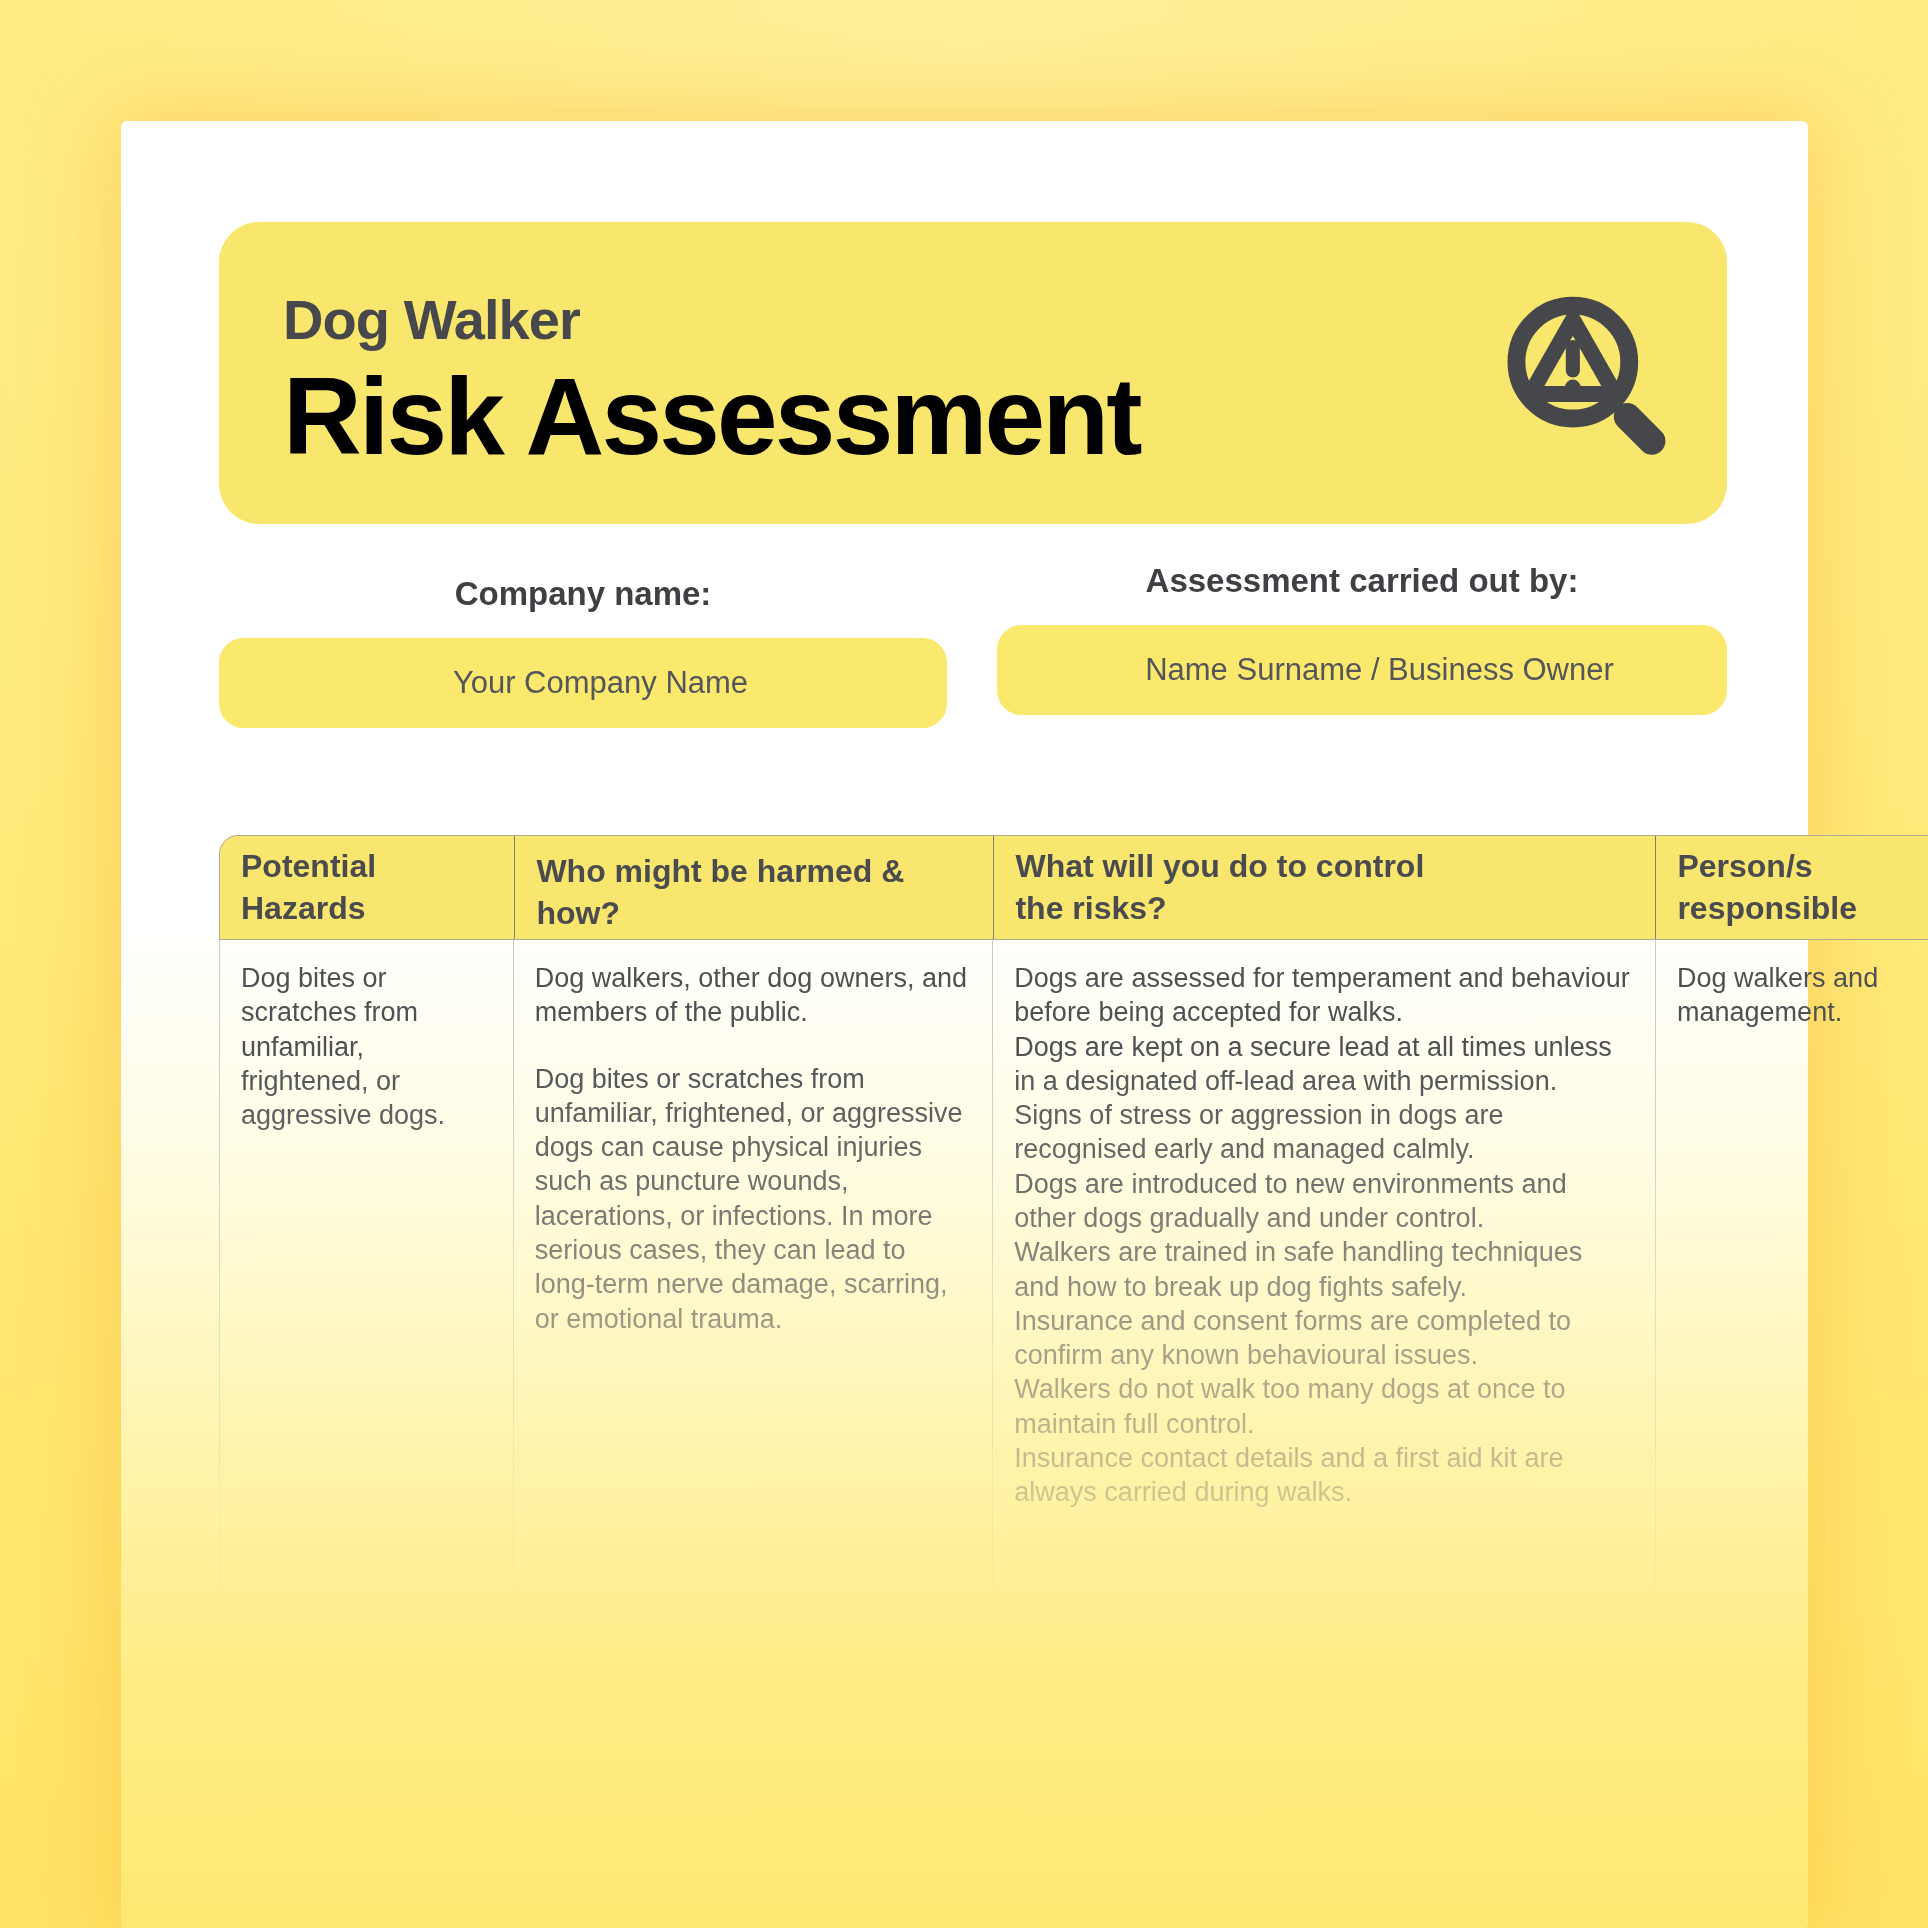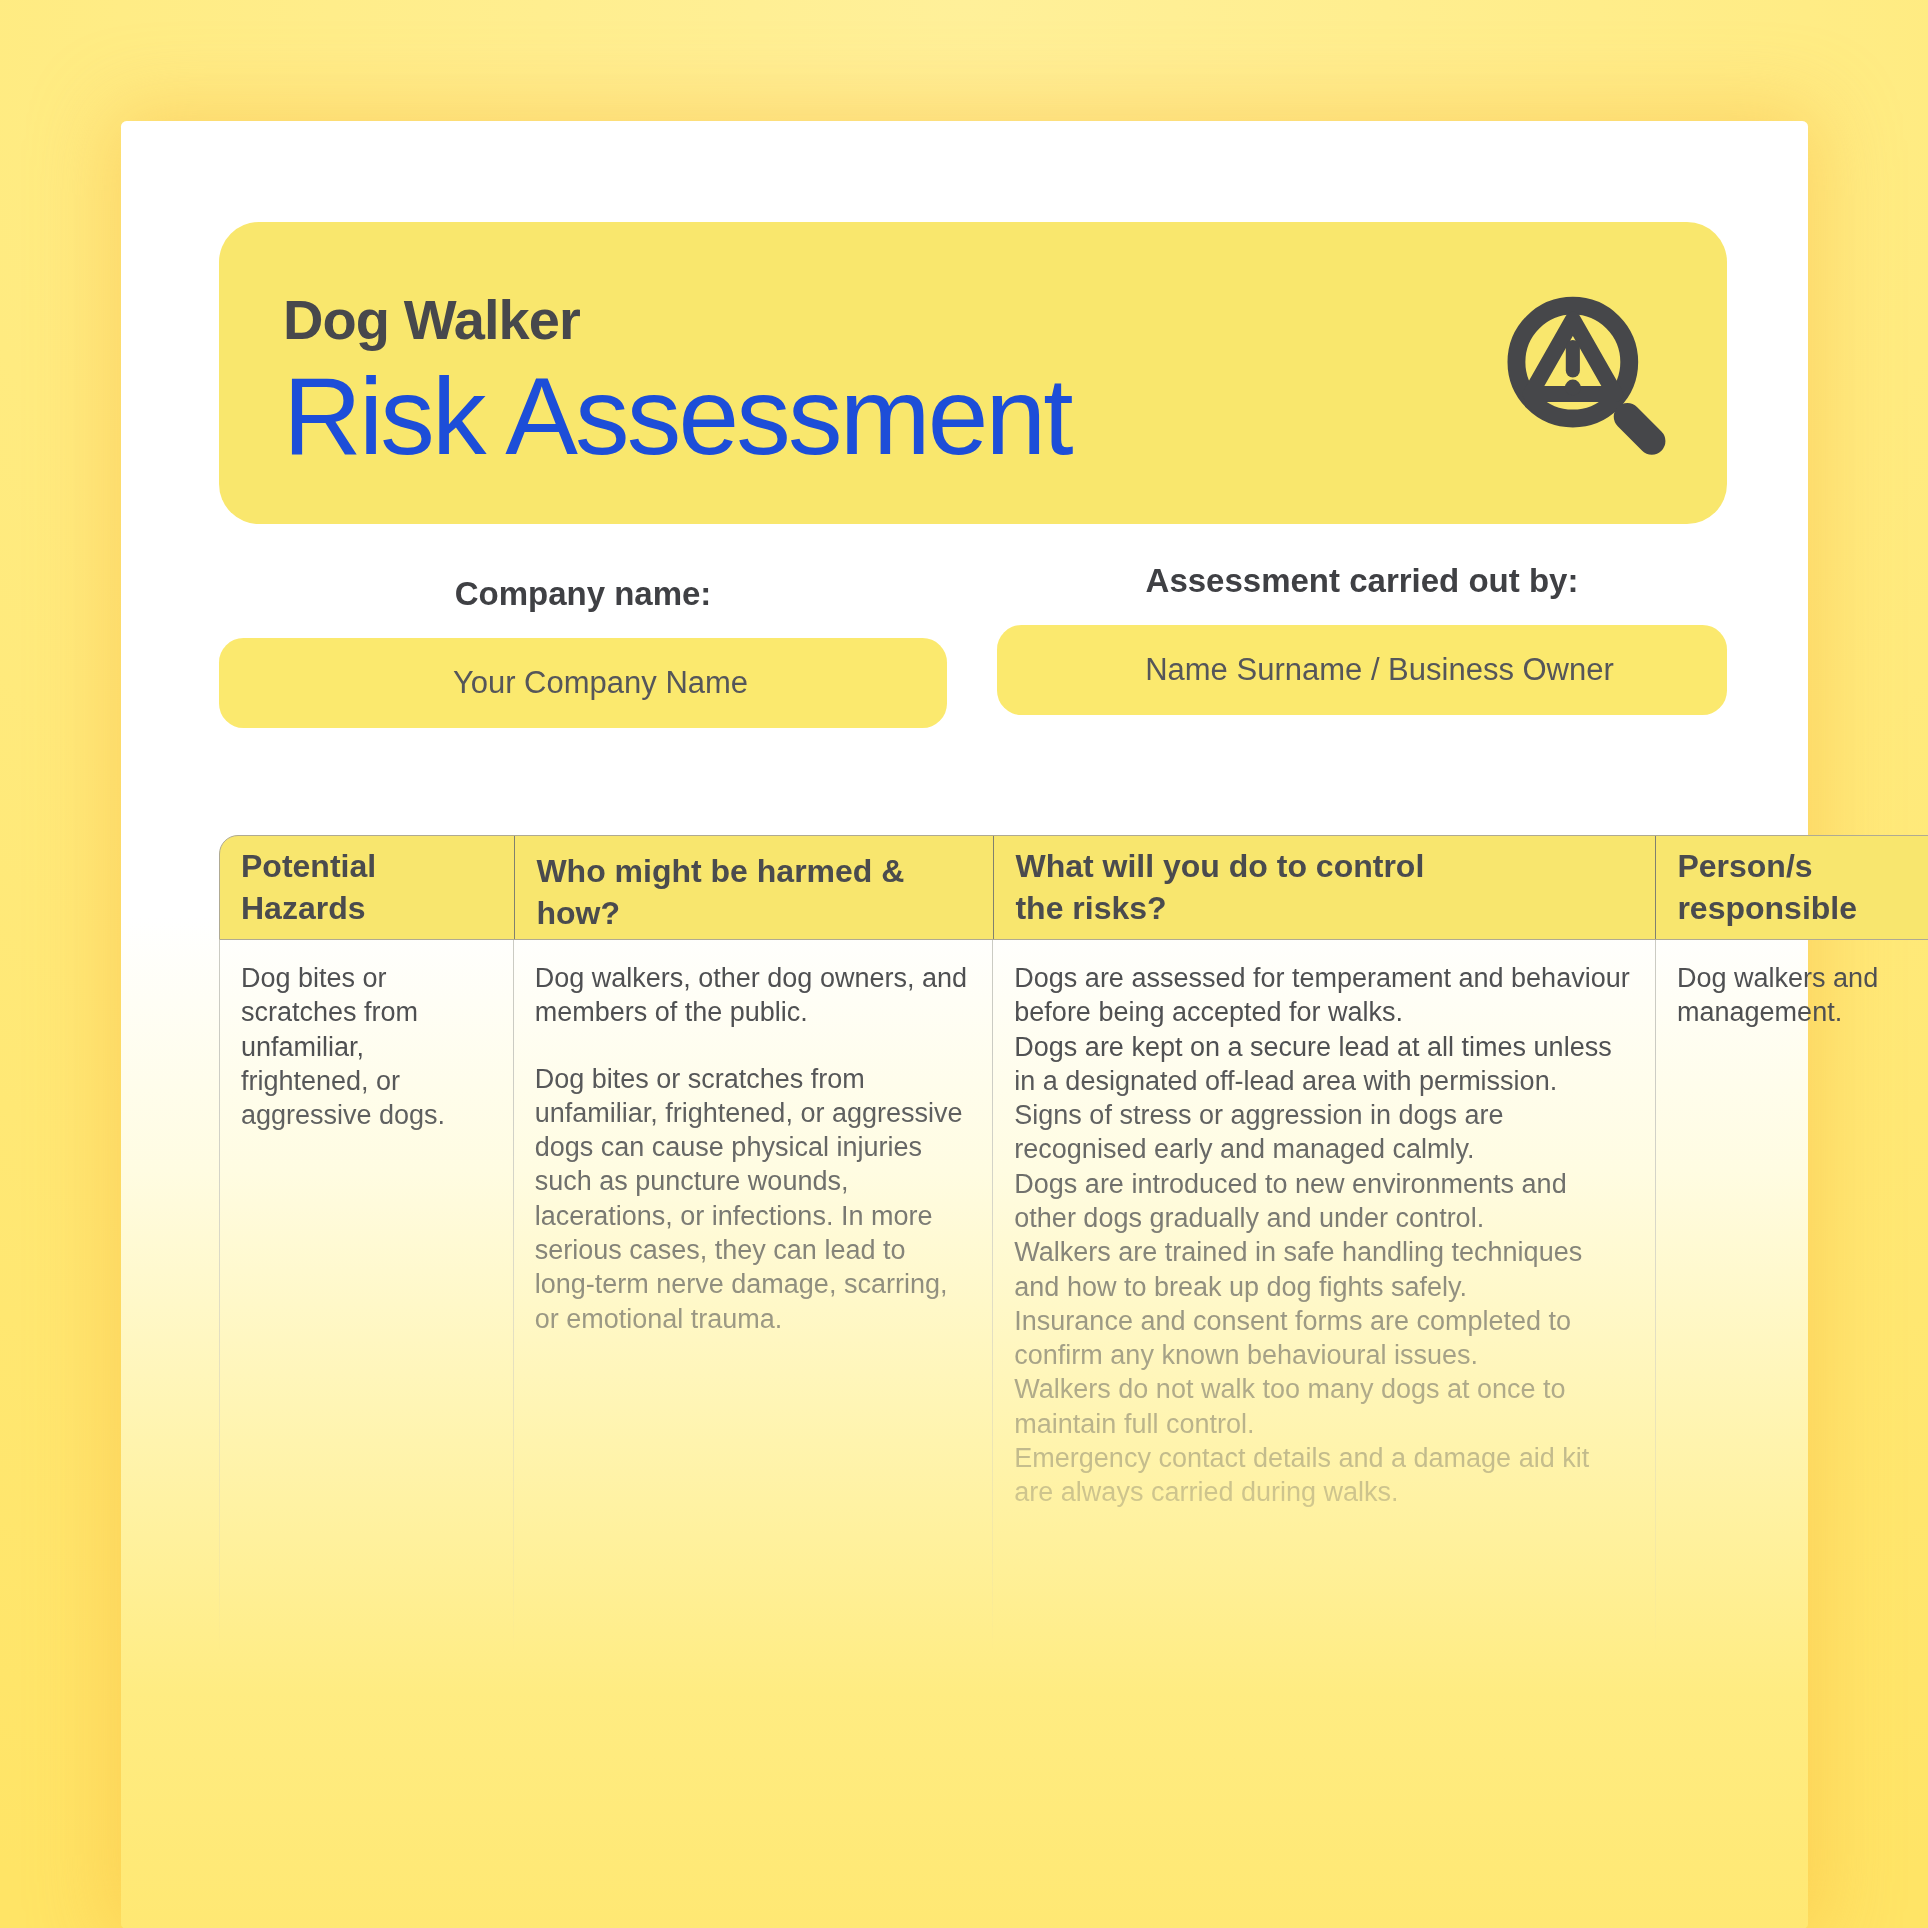--- a/index.html
+++ b/index.html
@@ -38,22 +38,22 @@
     justify-content: space-between;
     padding: 12px 47px 0 64px;
     box-sizing: border-box;
   }
   .banner-subtitle {
     font-size: 56px; font-weight: 700;
     color: #47484c; letter-spacing: -0.9px;
     margin-bottom: 9.4px;
   }
   .banner-title {
-    font-size: 109px; font-weight: 400;
-    color: #1d4ed8; letter-spacing: -2.8px;
+    font-size: 109px; font-weight: 700;
+    color: #000000; letter-spacing: -2.8px;
     line-height: 1;
   }
   .banner-icon { width: 188px; height: 188px; flex: 0 0 auto; }
 
   
   .field-group { position: absolute; text-align: center; }
   .field-group.company  { left: 98px; width: 728px; top: 454px; }
   .field-group.assessor { left: 876px; width: 730px; top: 441px; }
   .field-label {
     font-size: 33px; font-weight: 700;
@@ -185,21 +185,21 @@
           <p>Dog bites or scratches from unfamiliar, frightened, or aggressive dogs can cause physical injuries such as puncture wounds, lacerations, or infections. In more serious cases, they can lead to long-term nerve damage, scarring, or emotional trauma.</p>
         </div>
         <div class="td col-3">
           <p>Dogs are assessed for temperament and behaviour before being accepted for walks.</p>
           <p>Dogs are kept on a secure lead at all times unless in a designated off-lead area with permission.</p>
           <p>Signs of stress or aggression in dogs are recognised early and managed calmly.</p>
           <p>Dogs are introduced to new environments and other dogs gradually and under control.</p>
           <p>Walkers are trained in safe handling techniques and how to break up dog fights safely.</p>
           <p>Insurance and consent forms are completed to confirm any known behavioural issues.</p>
           <p>Walkers do not walk too many dogs at once to maintain full control.</p>
-          <p>Emergency contact details and a damage aid kit are always carried during walks.</p>
+          <p>Insurance contact details and a first aid kit are always carried during walks.</p>
         </div>
         <div class="td col-4">
           <p>Dog walkers and management.</p>
         </div>
       </div>
     </div>
 
   </div>
 </div>
 

